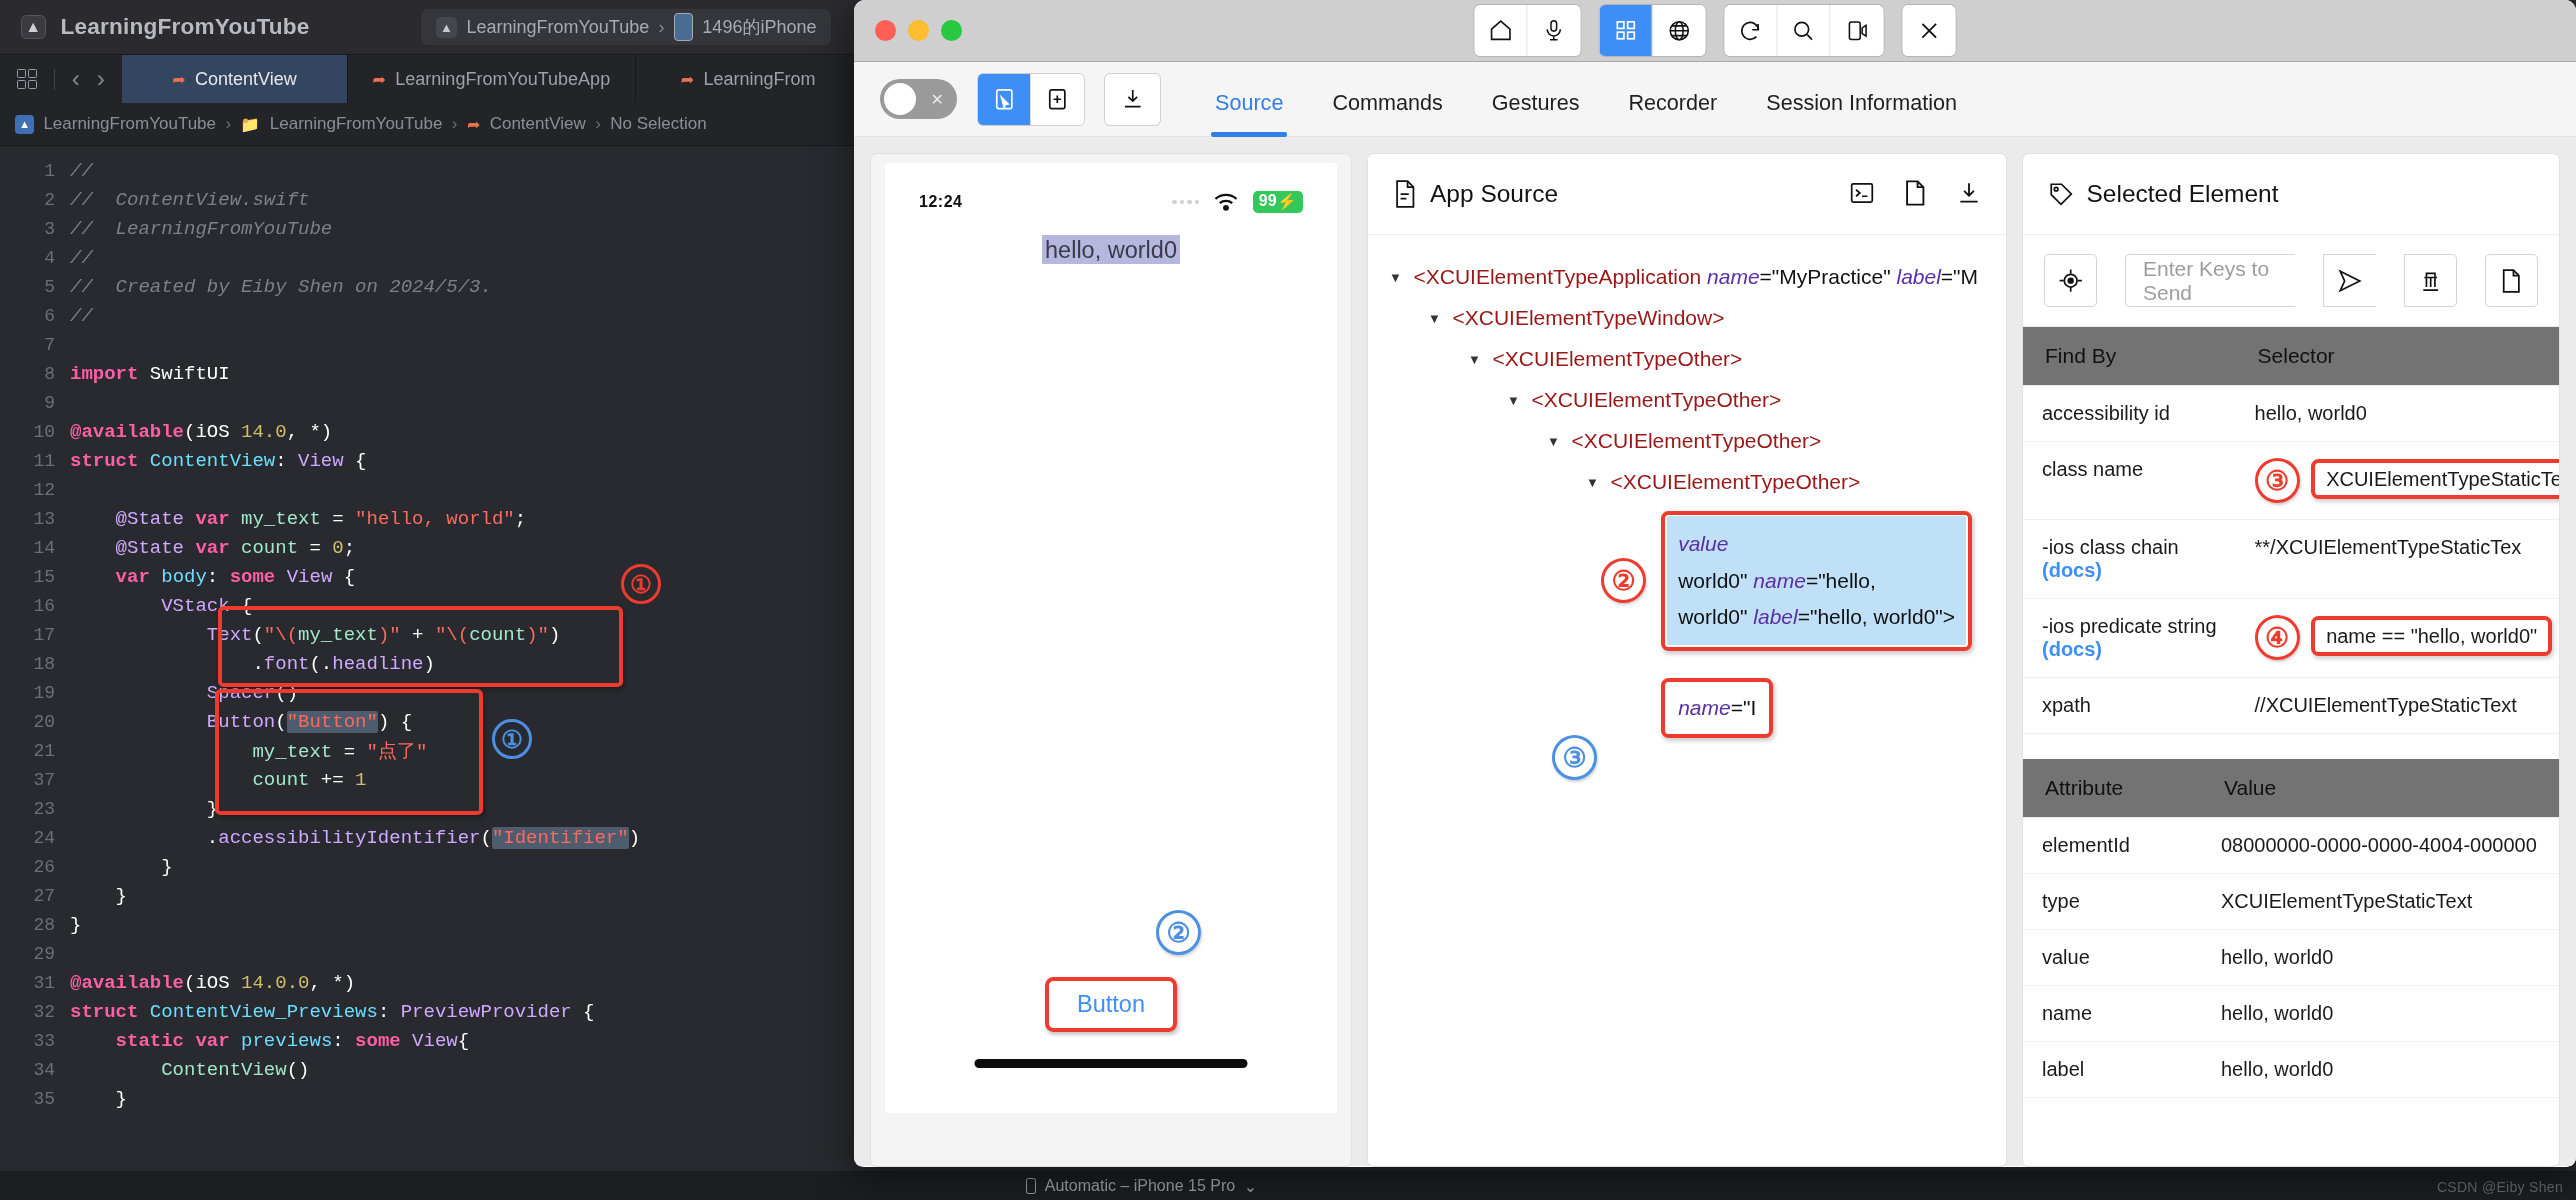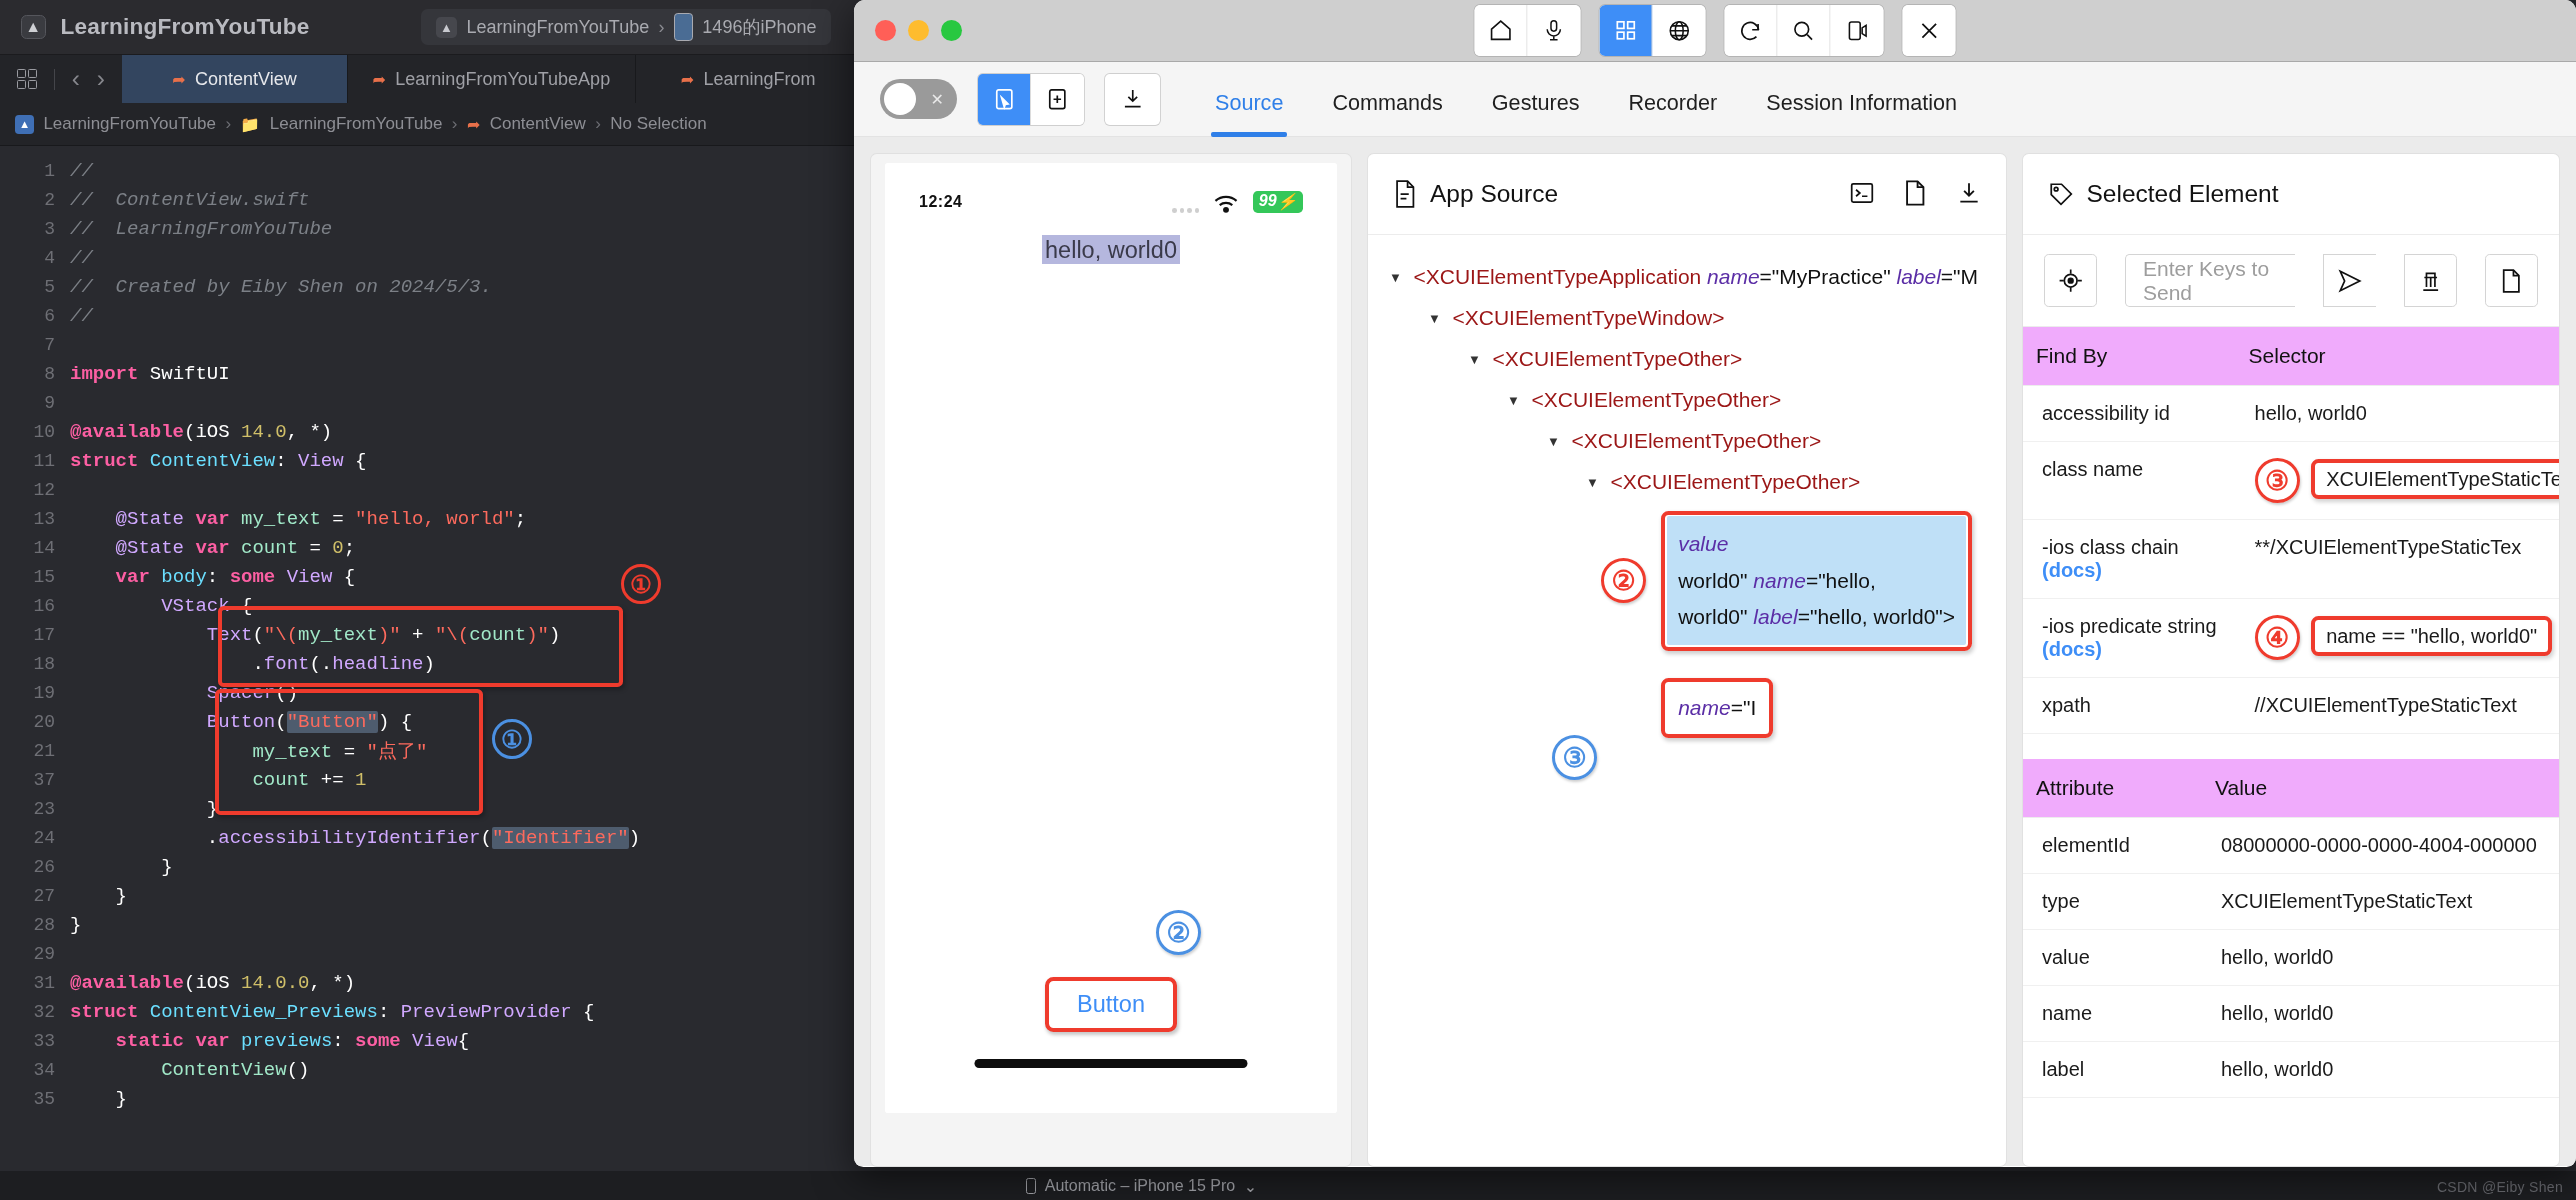--- a/index.html
+++ b/index.html
@@ -173,21 +173,21 @@
   }
   .device-screen {
     width: 452px; height: 950px; background: #ffffff;
     position: relative; border-radius: 2.8px;
   }
   .ios-status {
     display: flex; align-items: center; justify-content: space-between;
     padding: 21px 34px 0 34px; height: 56px;
   }
   .ios-time { font-size: 16px; font-weight: bold; color: #111; letter-spacing: 0.5px; }
-  .ios-right { display: flex; align-items: flex-end; gap: 14px; font-style: italic; }
+  .ios-right { display: flex; align-items: center; gap: 14px; }
   .ios-dots { display: flex; gap: 2.8px; }
   .ios-dots i { width: 4.7px; height: 4.7px; background: #cfcfcf; border-radius: 50%; display: block; }
   .ios-batt {
     background: #34c759; color: #fff; font-size: 16px; font-weight: bold;
     border-radius: 4.7px; padding: 0.9px 5.6px 1.9px 5.6px; display: flex; align-items: center; gap: 0.9px;
   }
   .dev-text {
     text-align: center; margin-top: 17px; font-size: 23.5px; color: #3a3a4a;
   }
   .dev-text span { background: #b5b7de; padding: 1.9px 2.8px; }
@@ -255,22 +255,22 @@
   .keyfield {
     flex: 1; height: 53px; border: 0.9px solid #d4d4d4; border-radius: 4.7px 0 0 4.7px;
     display: flex; align-items: center; padding-left: 17px; color: #9d9d9d; font-size: 21px;
     border-right: none;
   }
   .ibtn.attached { border-radius: 0; border-right: none; }
   .ibtn.attached.last { border-radius: 0 4.7px 4.7px 0; border-right: 0.9px solid #d4d4d4; }
 
   table.seltab { width: 100%; border-collapse: collapse; font-size: 20px; }
   table.seltab th {
-    text-align: left; font-weight: normal; color: #111; background: #f0abfc;
-    padding: 17px 13px; border-bottom: 0.9px solid #ededed; font-size: 21px;
+    text-align: left; font-weight: normal; color: #111; background: #737373;
+    padding: 17px 22px; border-bottom: 0.9px solid #ededed; font-size: 21px;
   }
   table.seltab td {
     padding: 16px 19px; border-bottom: 0.9px solid #f0f0f0; color: #1a1a1a;
     vertical-align: top; white-space: nowrap; overflow: hidden;
   }
   table.seltab td.k { width: 179px; }
   .docs { color: #3e8ef7; font-weight: bold; display: block; }
   .hlbox {
     display: inline-block; border: 4.7px solid #ef3b2d; border-radius: 7.5px;
     padding: 4.7px 11.3px; box-shadow: 1.9px 2.8px 4.7px rgba(0,0,0,.18); background: #fff;

